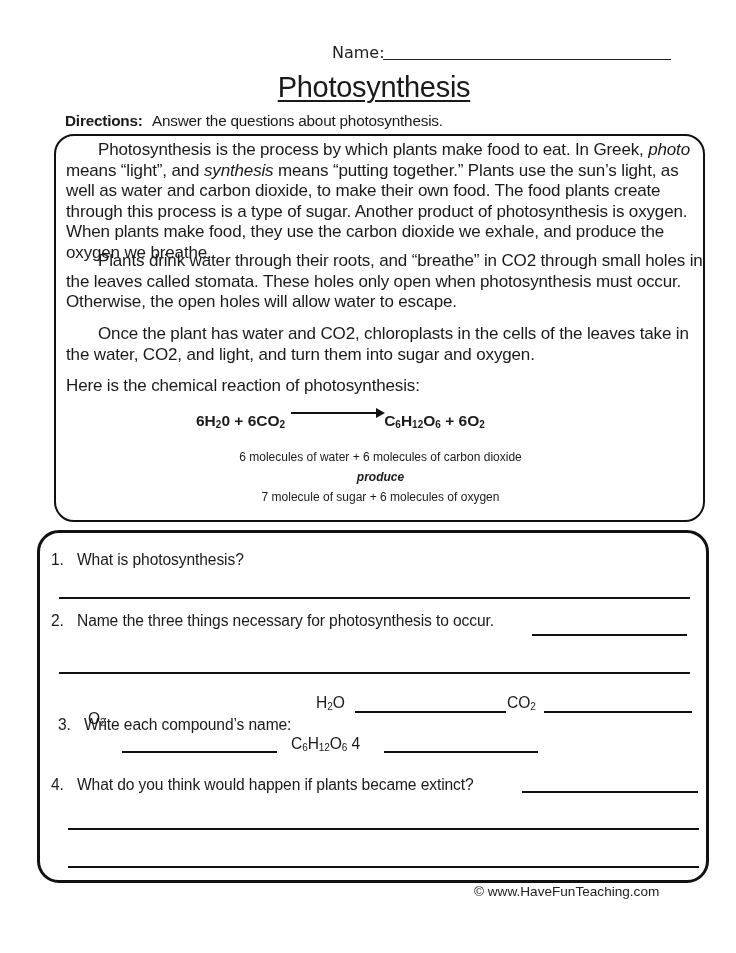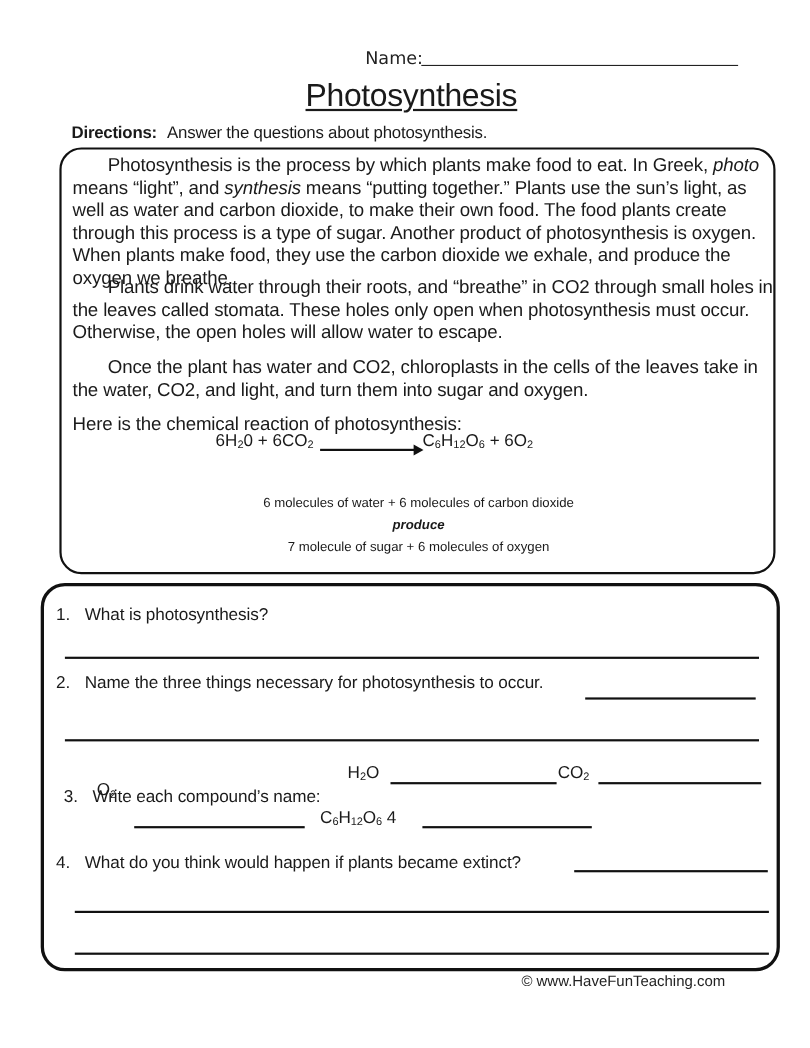--- a/index.html
+++ b/index.html
@@ -16,21 +16,21 @@
 
   .box1 { left: 54px; top: 134px; width: 651px; height: 388px; border: 2.6px solid #111; border-radius: 20px; box-sizing: border-box; }
   .passage { left: 66px; width: 640px; font-size: 17px; line-height: 20.5px; letter-spacing: -0.15px; }
   .passage p { margin: 0; }
   .p1 { top: 140px; }
   .p2 { top: 251px; }
   .p3 { top: 324px; }
   .p4 { top: 376px; }
   .indent { display: inline-block; width: 32px; }
 
-  .equation { top: 392px; left: 196px; font-size: 15.5px; white-space: nowrap; display: flex; align-items: flex-end; }
+  .equation { top: 412px; left: 196px; font-size: 15.5px; white-space: nowrap; display: flex; align-items: flex-start; font-weight: bold; }
   .equation sub { font-size: 10px; vertical-align: -2px; }
   .arrow { display: inline-block; position: relative; width: 92px; height: 2px; background: #111; margin: 0 1px 0 6px; }
   .arrow::after { content: ""; position: absolute; right: -2px; top: -4px; border-left: 9px solid #111; border-top: 5px solid transparent; border-bottom: 5px solid transparent; }
   .eq-words { left: 55px; width: 651px; text-align: center; font-size: 12px; line-height: 20px; }
   .w1 { top: 447px; }
   .w2 { top: 467px; font-weight: bold; font-style: italic; }
   .w3 { top: 487px; }
 
   .box2 { left: 37px; top: 530px; width: 672px; height: 353px; border: 3px solid #111; border-radius: 22px; box-sizing: border-box; }
   .q { font-size: 15.6px; white-space: nowrap; letter-spacing: -0.1px; }

